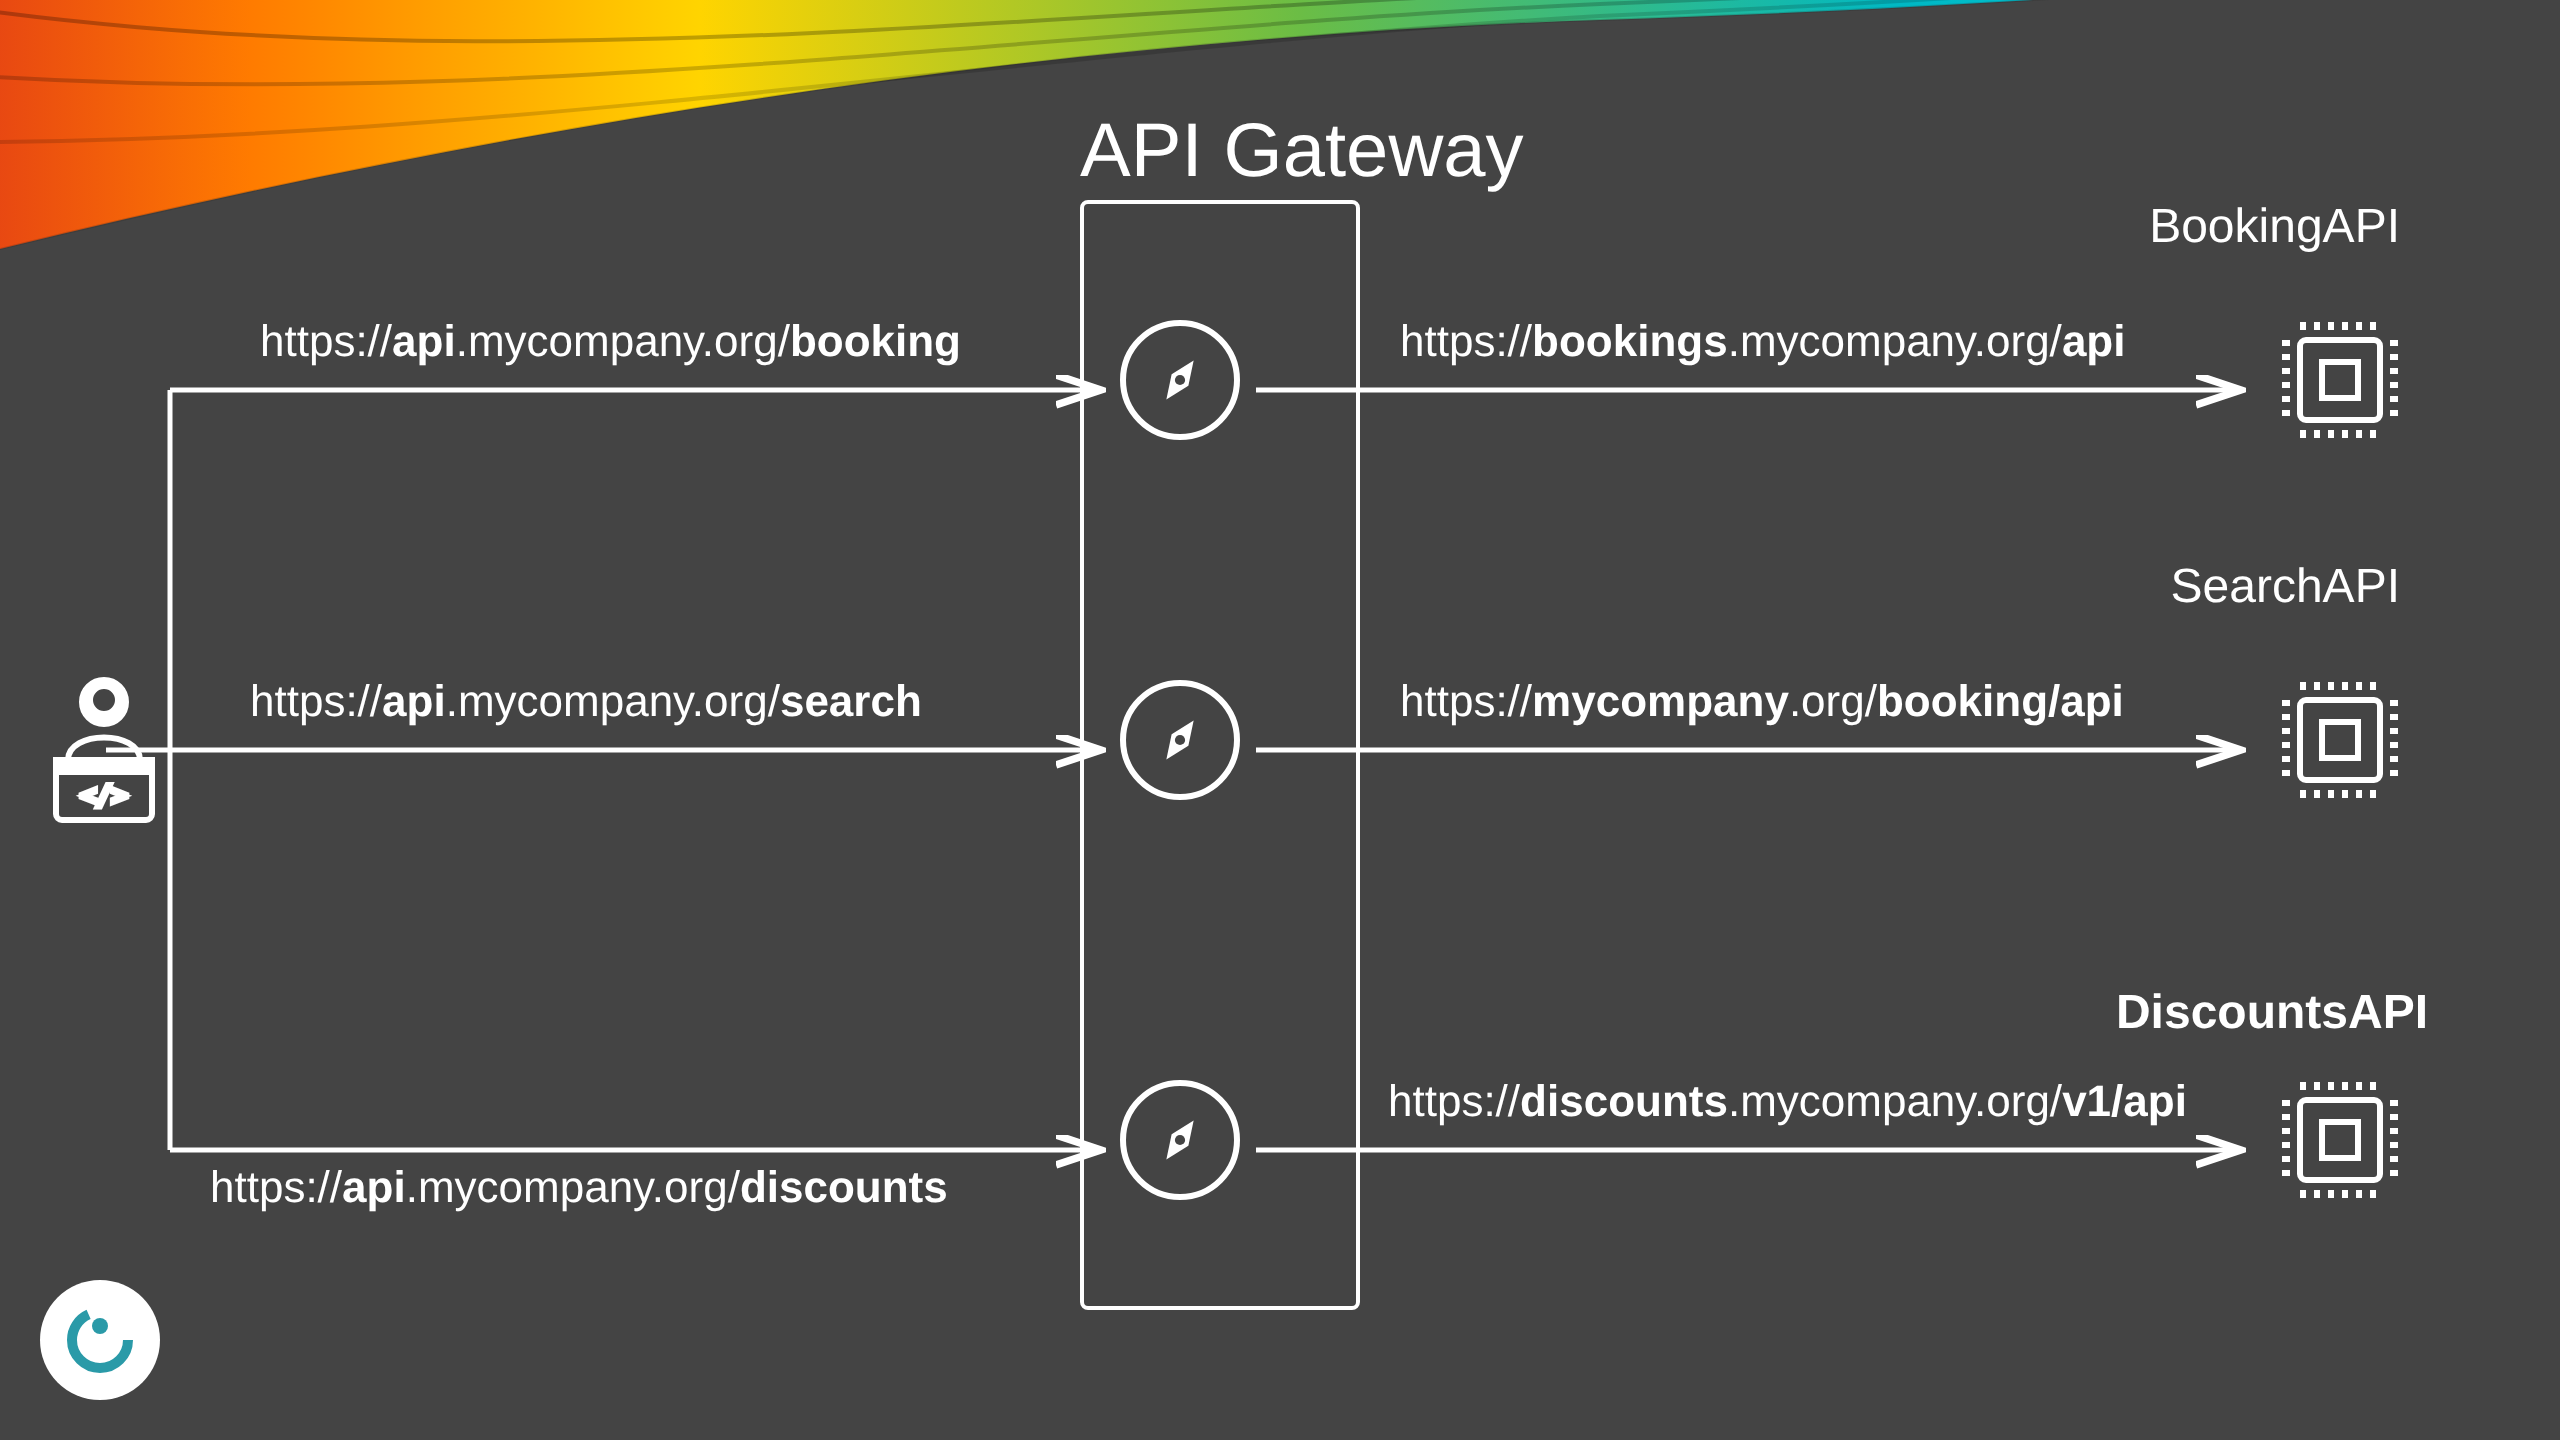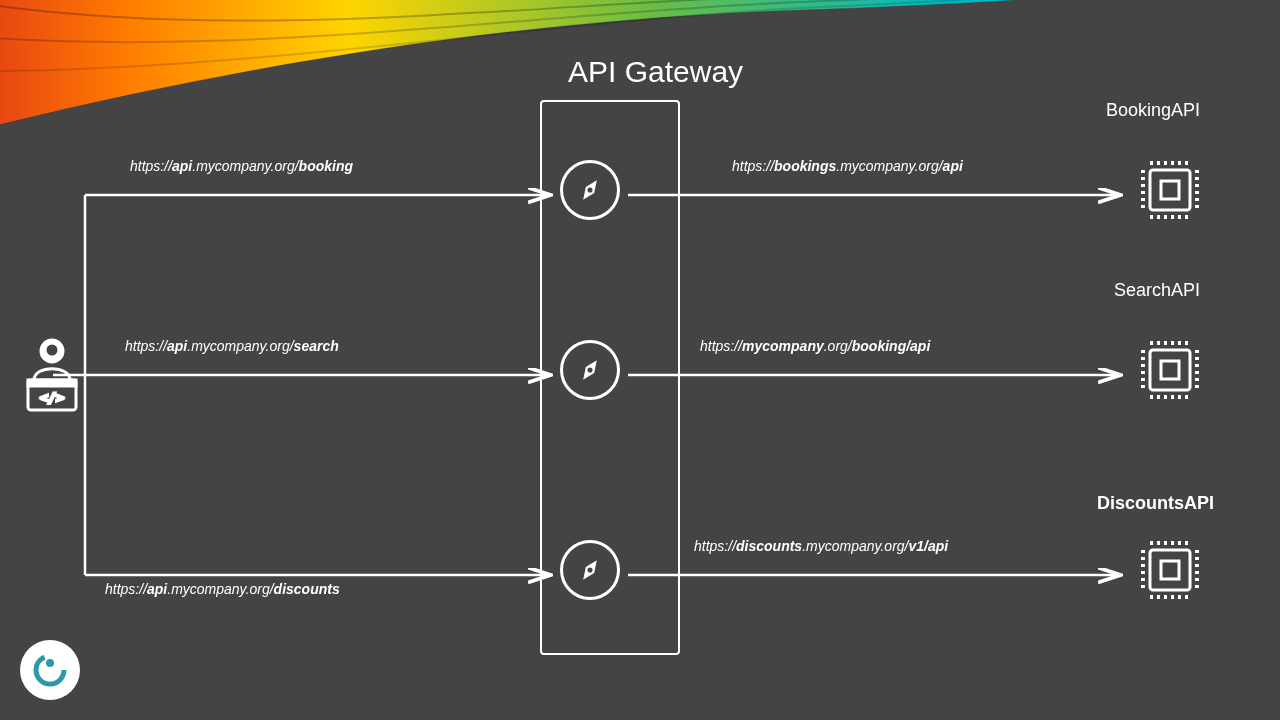--- a/index.html
+++ b/index.html
@@ -17,23 +17,22 @@
     top: -50px;
     left: -100px;
     width: 1500px;
     height: 200px;
     pointer-events: none;
   }
   .title-gateway {
     position: absolute;
     top: 55px;
     left: 540px;
-    font-size: 30px;
+    font-size: 38px;
     font-weight: 400;
-    margin-left: 28px;
   }
   .gateway-box {
     position: absolute;
     top: 100px;
     left: 540px;
     width: 140px;
     height: 555px;
     border: 2px solid #fff;
     border-radius: 4px;
   }
@@ -61,46 +60,45 @@
   .c3 { top: 540px; }
   .developer {
     position: absolute;
     left: 22px;
     top: 335px;
     width: 60px;
     height: 80px;
   }
   .api-label {
     position: absolute;
-    font-size: 18px;
+    font-size: 24px;
     font-weight: 400;
   }
   .lbl-booking { top: 100px; right: 80px; }
   .lbl-search { top: 280px; right: 80px; text-align: center; }
   .lbl-discounts { top: 493px; right: 66px; font-weight: bold; }
   .chip {
     position: absolute;
     right: 75px;
     width: 70px;
     height: 70px;
   }
   .chip1 { top: 155px; }
   .chip2 { top: 335px; }
   .chip3 { top: 535px; }
   .url {
     position: absolute;
-    font-size: 14px;
-    font-style: italic;
+    font-size: 22px;
     white-space: nowrap;
   }
   .url b { font-weight: 700; }
   .u1 { top: 158px; left: 130px; }
   .u2 { top: 338px; left: 125px; text-align: center; }
   .u3 { top: 538px; left: 105px; margin-top: 43px; }
-  .u4 { top: 158px; left: 732px; }
+  .u4 { top: 158px; left: 700px; }
   .u5 { top: 338px; left: 700px; }
   .u6 { top: 538px; left: 694px; }
   svg.lines {
     position: absolute;
     top: 0; left: 0;
     width: 1280px;
     height: 720px;
     pointer-events: none;
   }
   .logo-circle {

